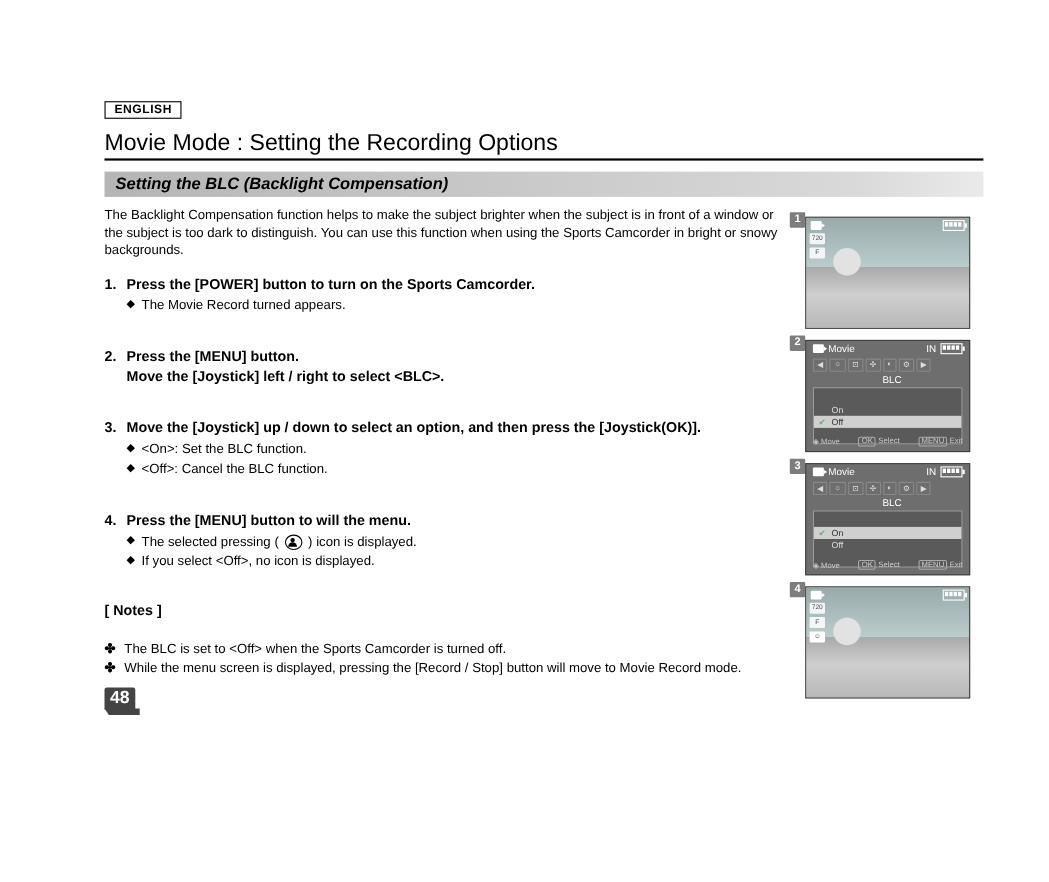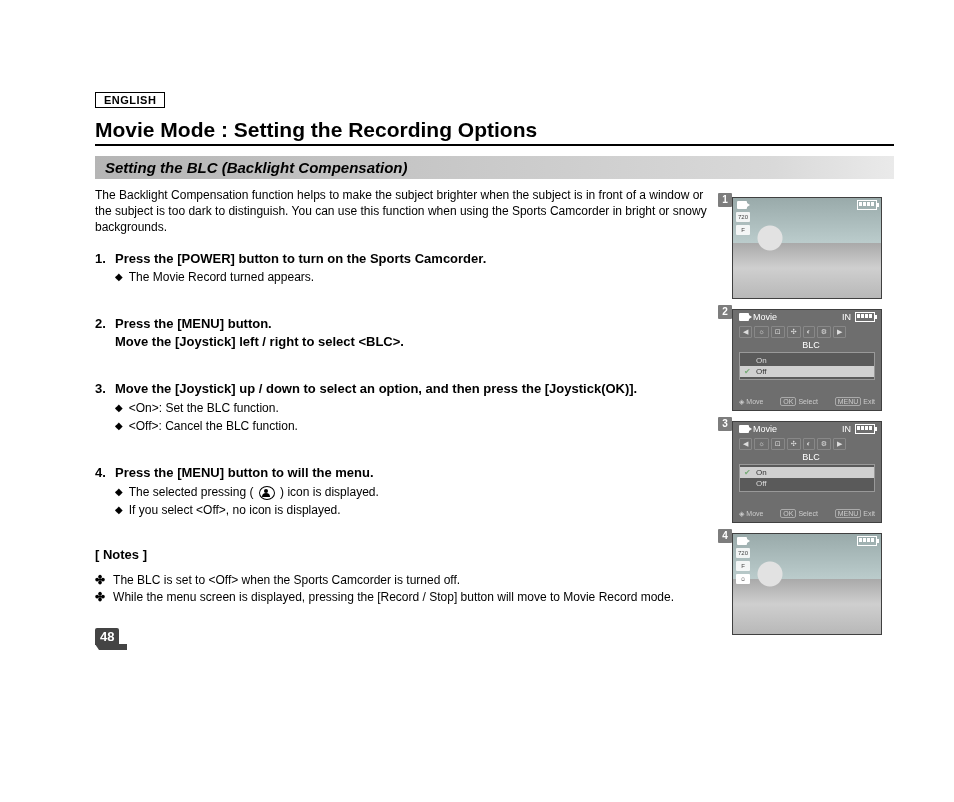--- a/index.html
+++ b/index.html
@@ -20,21 +20,21 @@
     display: inline-block;
     border: 1px solid #000;
     padding: 1px 8px;
     font-size: 11px;
     font-weight: bold;
     letter-spacing: 0.5px;
     margin-bottom: 6px;
   }
   .main-title {
     font-size: 21px;
-    font-weight: bold;
+    font-weight: normal;
     margin: 4px 0 2px 0;
   }
   .title-rule {
     border: none;
     border-top: 2px solid #000;
     margin: 2px 0 10px 0;
   }
   .section-bar {
     background: linear-gradient(to right, #b5b5b5 0%, #d9d9d9 85%, #eaeaea 100%);
     padding: 3px 10px;
@@ -74,21 +74,21 @@
     margin: 2px 0;
   }
   .diamond {
     font-size: 10px;
     line-height: 16px;
   }
   .notes-head {
     font-weight: bold;
     font-size: 13px;
     margin-top: 28px;
-    margin-bottom: 8px;
+    margin-bottom: 18px;
   }
   .note-line {
     display: flex;
     gap: 8px;
     margin: 1px 0;
   }
   .note-sym {
     font-size: 12px;
     line-height: 16px;
     font-weight: bold;
@@ -170,21 +170,21 @@
     color: #fff;
     font-size: 9px;
     padding-left: 8px;
     margin-bottom: 2px;
     text-align: center;
   }
   .menu-box {
     margin: 0 6px 2px 6px;
     border: 1px solid #999;
     background: #5a5a5a;
-    padding: 2px 0;
+    padding: 14px 0;
   }
   .menu-item {
     padding: 1px 6px 1px 16px;
     font-size: 8px;
     color: #ddd;
     position: relative;
   }
   .menu-item.selected {
     background: #d0d0d0;
     color: #333;
@@ -210,21 +210,21 @@
   }
   .left-icons div{
     width:14px;height:10px;background:rgba(255,255,255,.85);border-radius:1px;font-size:6px;color:#444;text-align:center;line-height:10px;
   }
   .page-num {
     position:absolute;
     left: 95px;
     bottom: 35px;
   }
   .page-num .tab {
-    background:#444; color:#fff; font-size:13px; font-weight:bold;
+    background:#444; color:#fff; font-size:16px; font-weight:bold;
     padding:1px 5px; border-radius: 2px 2px 0 0; display:inline-block;
     position:relative;
   }
   .page-num .shadow{
     width: 28px; height:0;
     border-left: 4px solid transparent;
     border-top: 6px solid #444;
     margin-top:-1px;
   }
   .blc-glyph {

